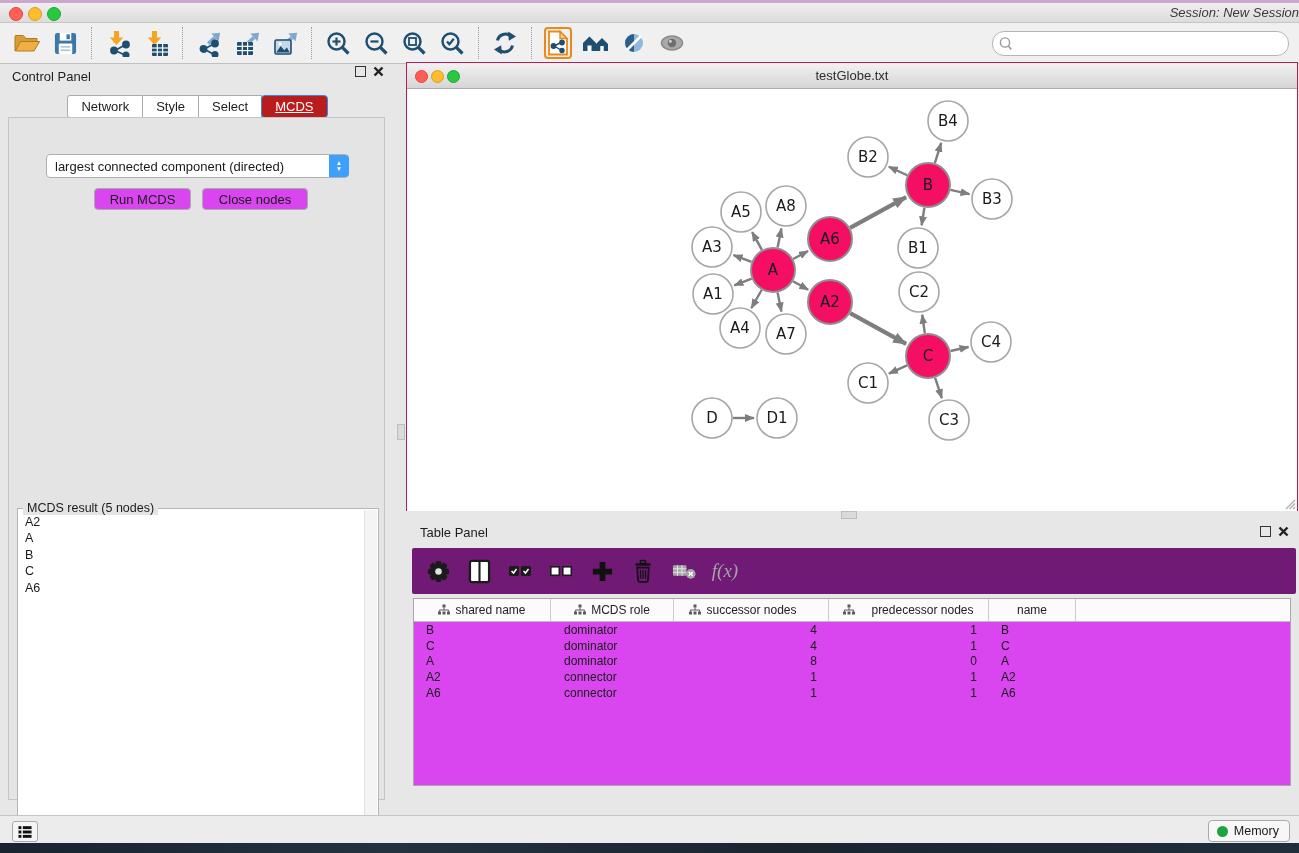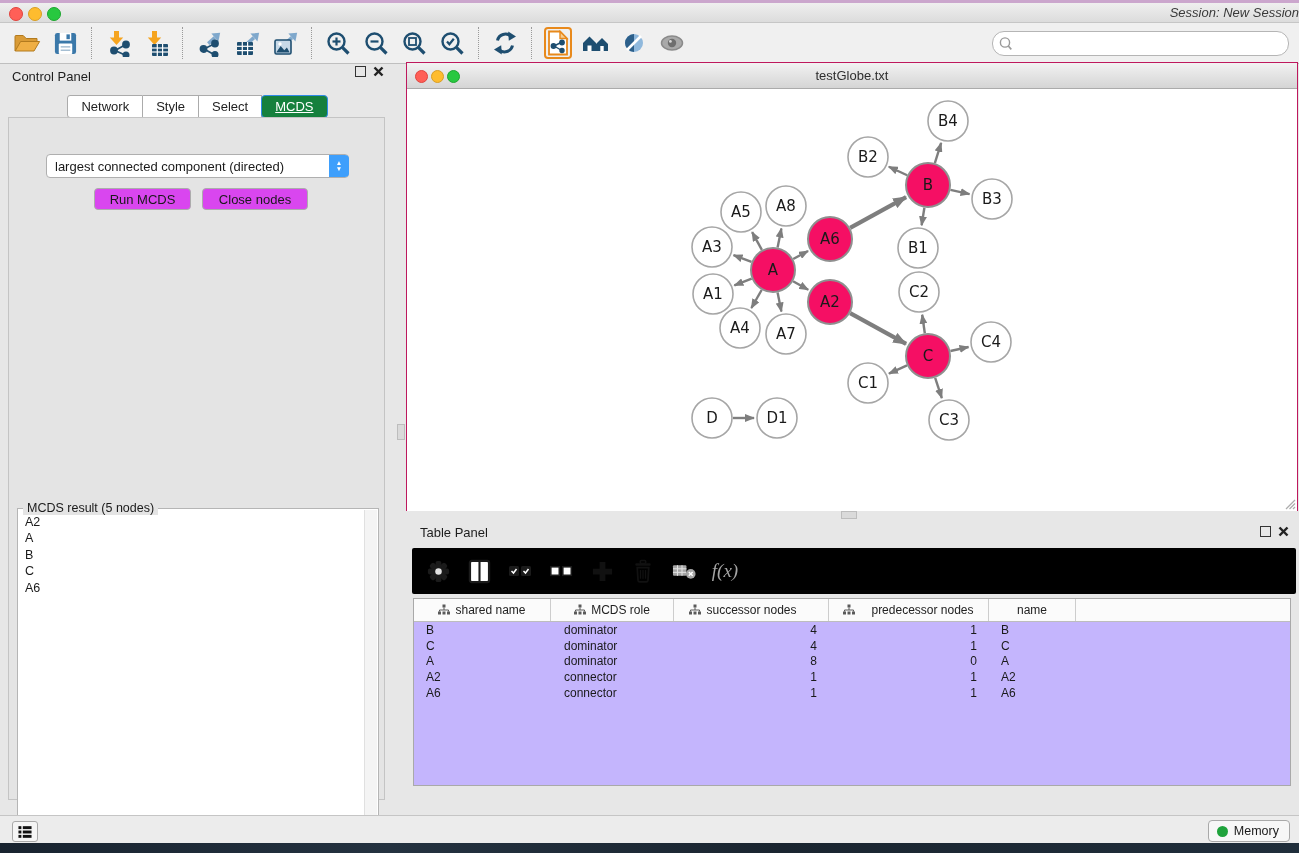--- a/index.html
+++ b/index.html
@@ -31,21 +31,21 @@
   .active-ring{border:2px solid #E8891B;border-radius:4px;padding:1px;display:flex;}
   
   .ctrl-panel{left:5px;top:65px;width:385px;height:745px;}
   .panel-title{font-size:13px;color:#1d1d1d;}
   .panel-ctl{display:flex;gap:7px;position:absolute;right:6px;top:1px;align-items:center;}
   .float-ico{width:9px;height:9px;border:1.5px solid #333;display:inline-block;}
   .tabs-row{position:absolute;left:0;top:30px;width:100%;display:flex;justify-content:center;}
   .seg-tab{height:21px;line-height:21px;padding:0 13px;font-size:13px;background:#fff;
     border:1px solid #ABABAB;border-left:none;color:#222;}
   .seg-tab.first{border-left:1px solid #ABABAB;border-radius:3px 0 0 3px;}
-  .seg-tab.sel{background:#15803d;border:1px solid #2F8BE8;color:#fff;border-radius:4px;margin-left:-1px;text-decoration:underline;}
+  .seg-tab.sel{background:#b91c1c;border:1px solid #2F8BE8;color:#fff;border-radius:4px;margin-left:-1px;text-decoration:underline;}
   .tab-pane{position:absolute;left:3px;top:52px;width:377px;height:683px;background:#E4E4E4;
     border:1px solid #C4C4C4;box-sizing:border-box;}
   .opt-label{position:absolute;left:0;top:18px;width:100%;text-align:center;font-size:13px;}
   .dropdown{position:absolute;left:37px;top:36px;width:301px;height:22px;background:#fff;
     border:1px solid #AFAFAF;border-radius:4px;display:flex;align-items:center;}
   .dropdown .val{flex:1;font-size:13px;padding-left:8px;white-space:nowrap;overflow:hidden;}
   .dd-step{width:20px;height:22px;margin:-1px -1px -1px 0;background:#3E9FFC;border-radius:0 4px 4px 0;
     display:flex;flex-direction:column;align-items:center;justify-content:center;color:#fff;}
   .dd-step span{font-size:6.5px;line-height:6px;}
   .btn{height:22px;background:#d946ef;border:1px solid #ACACAC;border-radius:4px;font-size:13px;
@@ -59,25 +59,25 @@
   .net-win{left:406px;top:62px;width:892px;height:449px;background:#fff;border:1px solid #be185d;box-sizing:border-box;}
   .net-titlebar{position:relative;height:25px;background:linear-gradient(#F2F2F2,#D5D5D5);border-bottom:1px solid #ABABAB;}
   .net-titlebar .light{width:11px;height:11px;top:7px;}
   .net-title{width:100%;text-align:center;font-size:13px;color:#2e2e2e;line-height:25px;}
   .net-canvas{position:relative;width:100%;height:422px;background:#fff;}
   .grip{position:absolute;right:1px;bottom:1px;}
   .split-dot-v{left:397px;top:424px;width:6px;height:14px;background:#DADADA;border:1px solid #BDBDBD;}
   .split-dot-h{left:841px;top:511px;width:14px;height:6px;background:#DADADA;border:1px solid #BDBDBD;}
   
   .table-panel{left:408px;top:518px;width:891px;height:297px;}
-  .tp-toolbar{position:absolute;left:4px;top:30px;width:884px;height:46px;background:#000000;
+  .tp-toolbar{position:absolute;left:4px;top:30px;width:884px;height:46px;background:#701a75;
     border-radius:2px;display:flex;align-items:center;padding-left:12px;box-sizing:border-box;gap:13px;text-align:center;}
   .tp-ico{width:28px;height:28px;display:flex;align-items:center;justify-content:center;}
   .fx{font-family:"Liberation Serif",serif;font-style:italic;font-size:19px;color:#A5A5A5;}
-  .tbl{position:absolute;left:5px;top:80px;width:878px;height:188px;background:#c4b5fd;
+  .tbl{position:absolute;left:5px;top:80px;width:878px;height:188px;background:#d946ef;
     border:1px solid #A9A9A9;box-sizing:border-box;overflow:hidden;}
   .tbl-head{display:flex;height:22px;background:#FBFBFB;border-bottom:1px solid #BDBDBD;}
   .th{display:flex;align-items:center;justify-content:center;gap:5px;font-size:12px;color:#222;
     border-right:1px solid #CDCDCD;box-sizing:border-box;}
   .tbl-row{display:flex;height:15.8px;font-size:12px;align-items:center;}
   .td{box-sizing:border-box;white-space:nowrap;overflow:hidden;}
   .c0{width:137px;padding-left:12px;}
   .c1{width:123px;padding-left:13px;}
   .c2{width:155px;padding-right:12px;text-align:right;}
   .c3{width:160px;padding-right:12px;text-align:right;gap:16px;}

